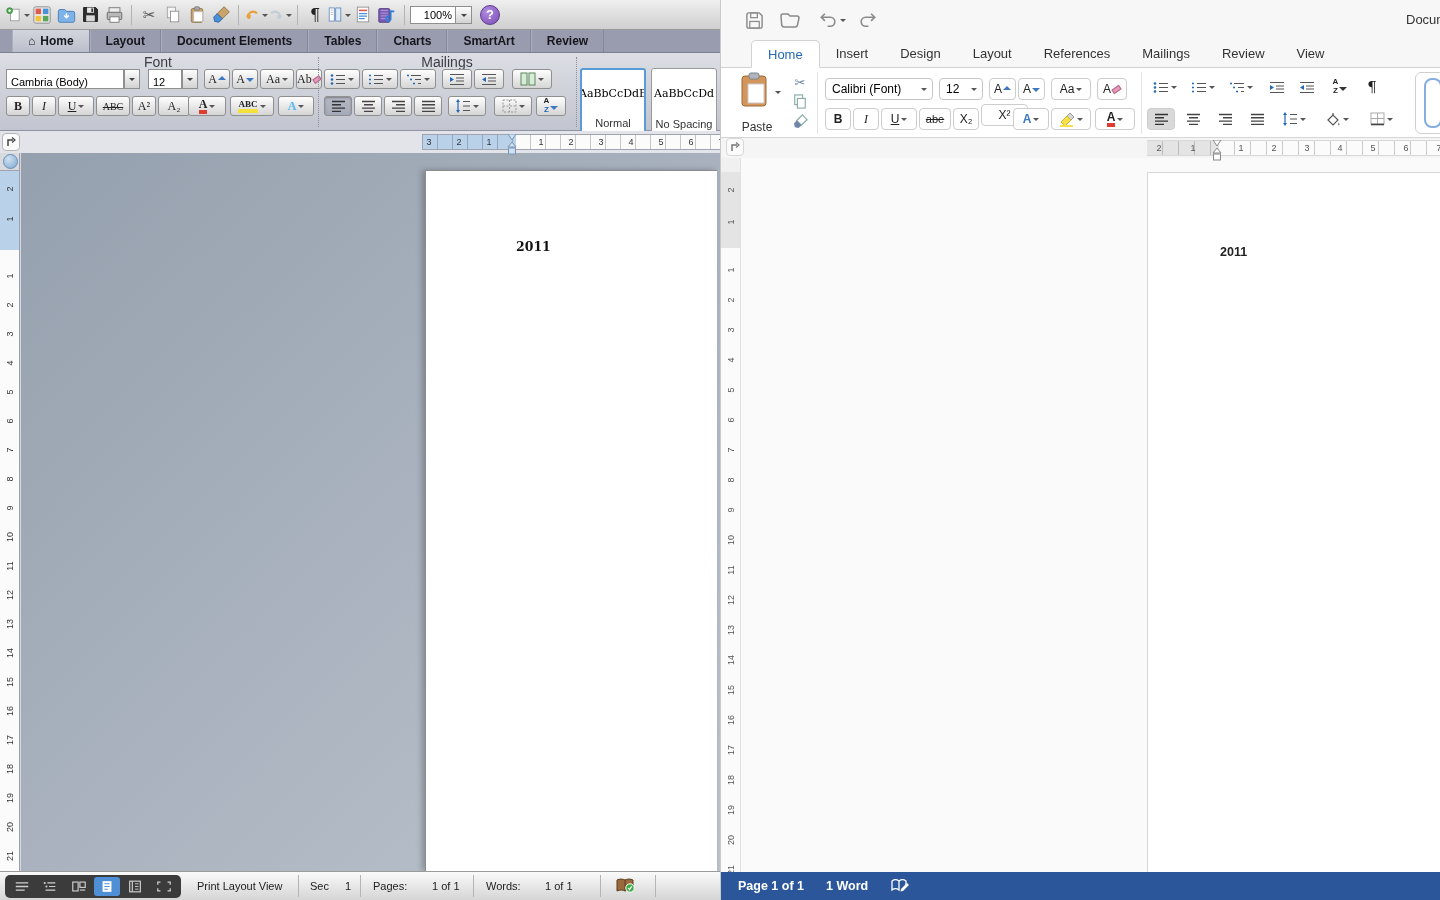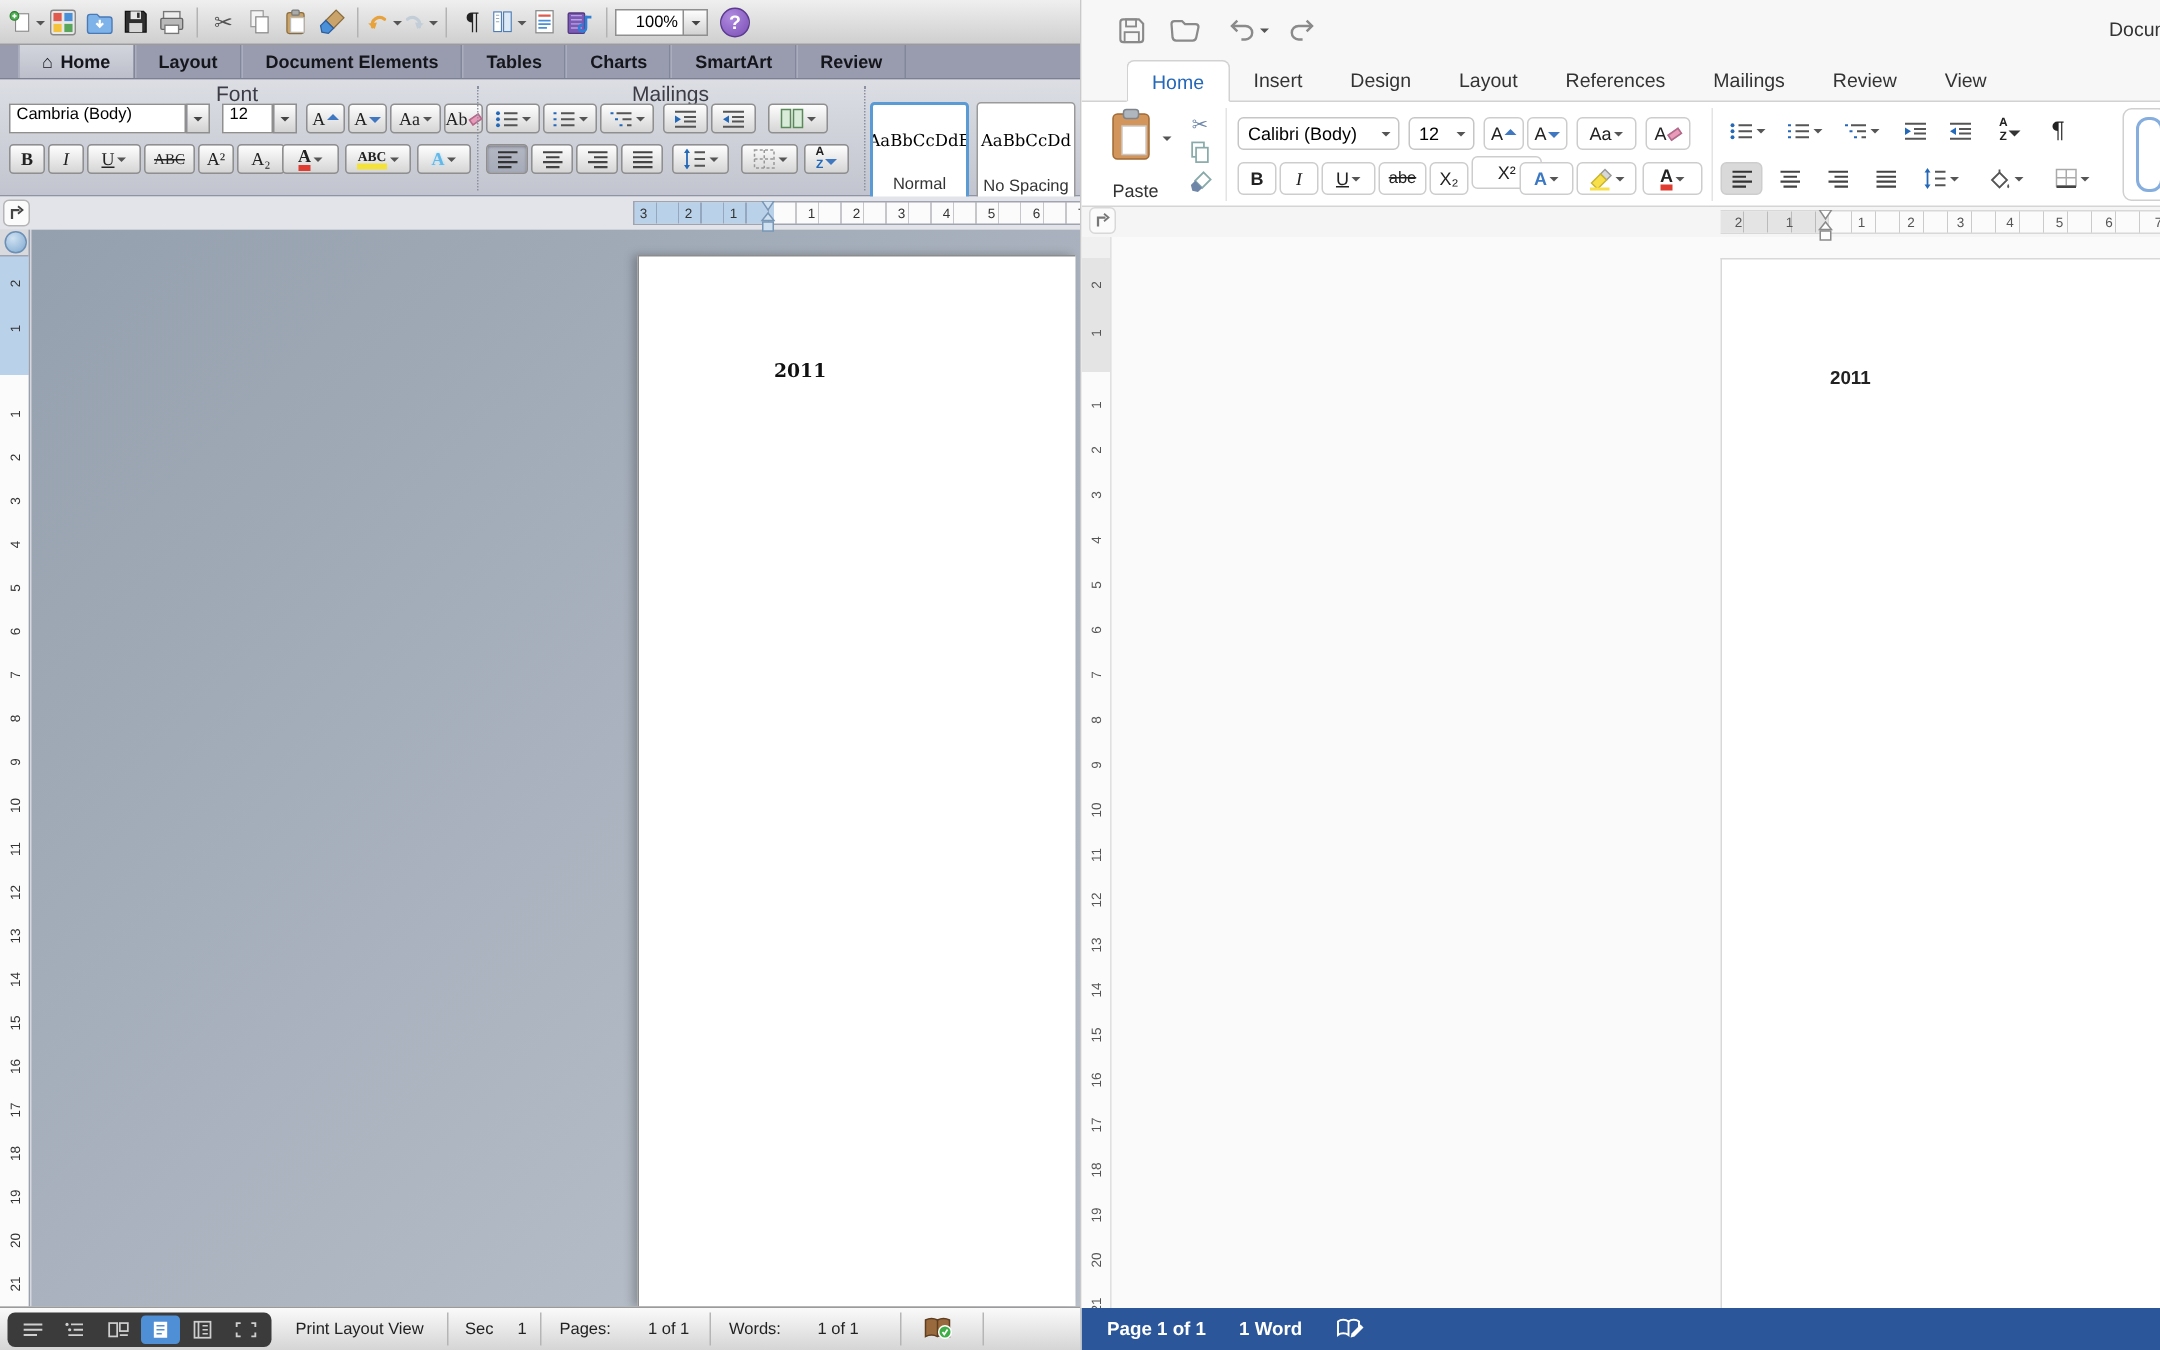--- a/index.html
+++ b/index.html
@@ -40,21 +40,21 @@
   .ribbon11{position:absolute;left:0;top:53px;width:720px;height:78px;
             background:linear-gradient(#dcdee4,#c2c5cf);border-bottom:1px solid #8f93a3;}
   .grp{position:absolute;top:0;height:78px;}
   .grplabel{position:absolute;top:1px;left:0;right:0;text-align:center;font-size:14px;color:#3c3c46;}
   .gsep{position:absolute;top:4px;height:70px;border-left:1px dotted #8b90a0;}
   .b11{position:absolute;display:inline-flex;align-items:center;justify-content:center;height:20px;
        background:linear-gradient(#fefefe,#d5d5d5);border:1px solid #8f8f8f;border-radius:3px;
        font-size:12px;color:#222;font-family:"Liberation Serif",serif;}
   .b11.on{background:linear-gradient(#b4b8c4,#a6abb9);box-shadow:inset 0 1px 2px rgba(0,0,0,.3);}
   .combo11{position:absolute;height:20px;background:#fff;border:1px solid #8f8f8f;font-size:11px;
-           display:inline-flex;align-items:flex-start;padding-left:4px;font-family:"Liberation Sans",sans-serif;}
+           display:inline-flex;align-items:flex-end;padding-left:4px;font-family:"Liberation Sans",sans-serif;}
   .combo11 .cdd{position:absolute;right:-17px;top:-1px;width:16px;height:20px;
                 background:linear-gradient(#fdfdfd,#d2d2d2);border:1px solid #8f8f8f;
                 display:flex;align-items:center;justify-content:center;}
   .cdd::after{content:"";border:3.5px solid transparent;border-top-color:#444;transform:translateY(2px);}
   .tri-up{display:inline-block;border:4px solid transparent;border-bottom-color:#3f78c0;transform:translateY(-3px);margin-left:1px;}
   .tri-dn{display:inline-block;border:4px solid transparent;border-top-color:#3f78c0;transform:translateY(3px);margin-left:1px;}
   .redbar{border-bottom:4px solid #e03c31;line-height:1;}
   .yelbar{border-bottom:4px solid #f4e23c;line-height:1;}
   .fx11{color:#62b8e8;font-weight:bold;text-shadow:0 0 2px #aadcf5;}
   .style-card{position:absolute;width:66px;height:68px;background:#fff;border:1px solid #9a9a9a;border-radius:3px;
@@ -604,21 +604,21 @@
         </span>
     <span class="mini16" style="left:70px;top:45px">
           <svg width="15" height="15" viewBox="0 0 16 16">
             <path d="M10 1 l5 5 -6 6 -5 -5 z" fill="none" stroke="#8aa" stroke-width="1.3"></path>
             <path d="M4 7 l5 5 -3 3 -4 -1 -1 -4 z" fill="#6f86a8"></path>
           </svg>
         </span>
     <span class="gsep16" style="left:96px"></span>
 
     <span class="combo16" style="left:104px;top:10px;width:108px">
-          <span>Calibri (Body)</span>
+          <span>Calibri (Font)</span>
         </span>
     <span class="combo16" style="left:218px;top:10px;width:44px">
           <span>12</span>
         </span>
     <span class="b16" style="left:268px;top:10px;width:27px">
           <span>A</span>
           <span class="tri-up"></span>
         </span>
     <span class="b16" style="left:297px;top:10px;width:27px">
           <span>A</span>

